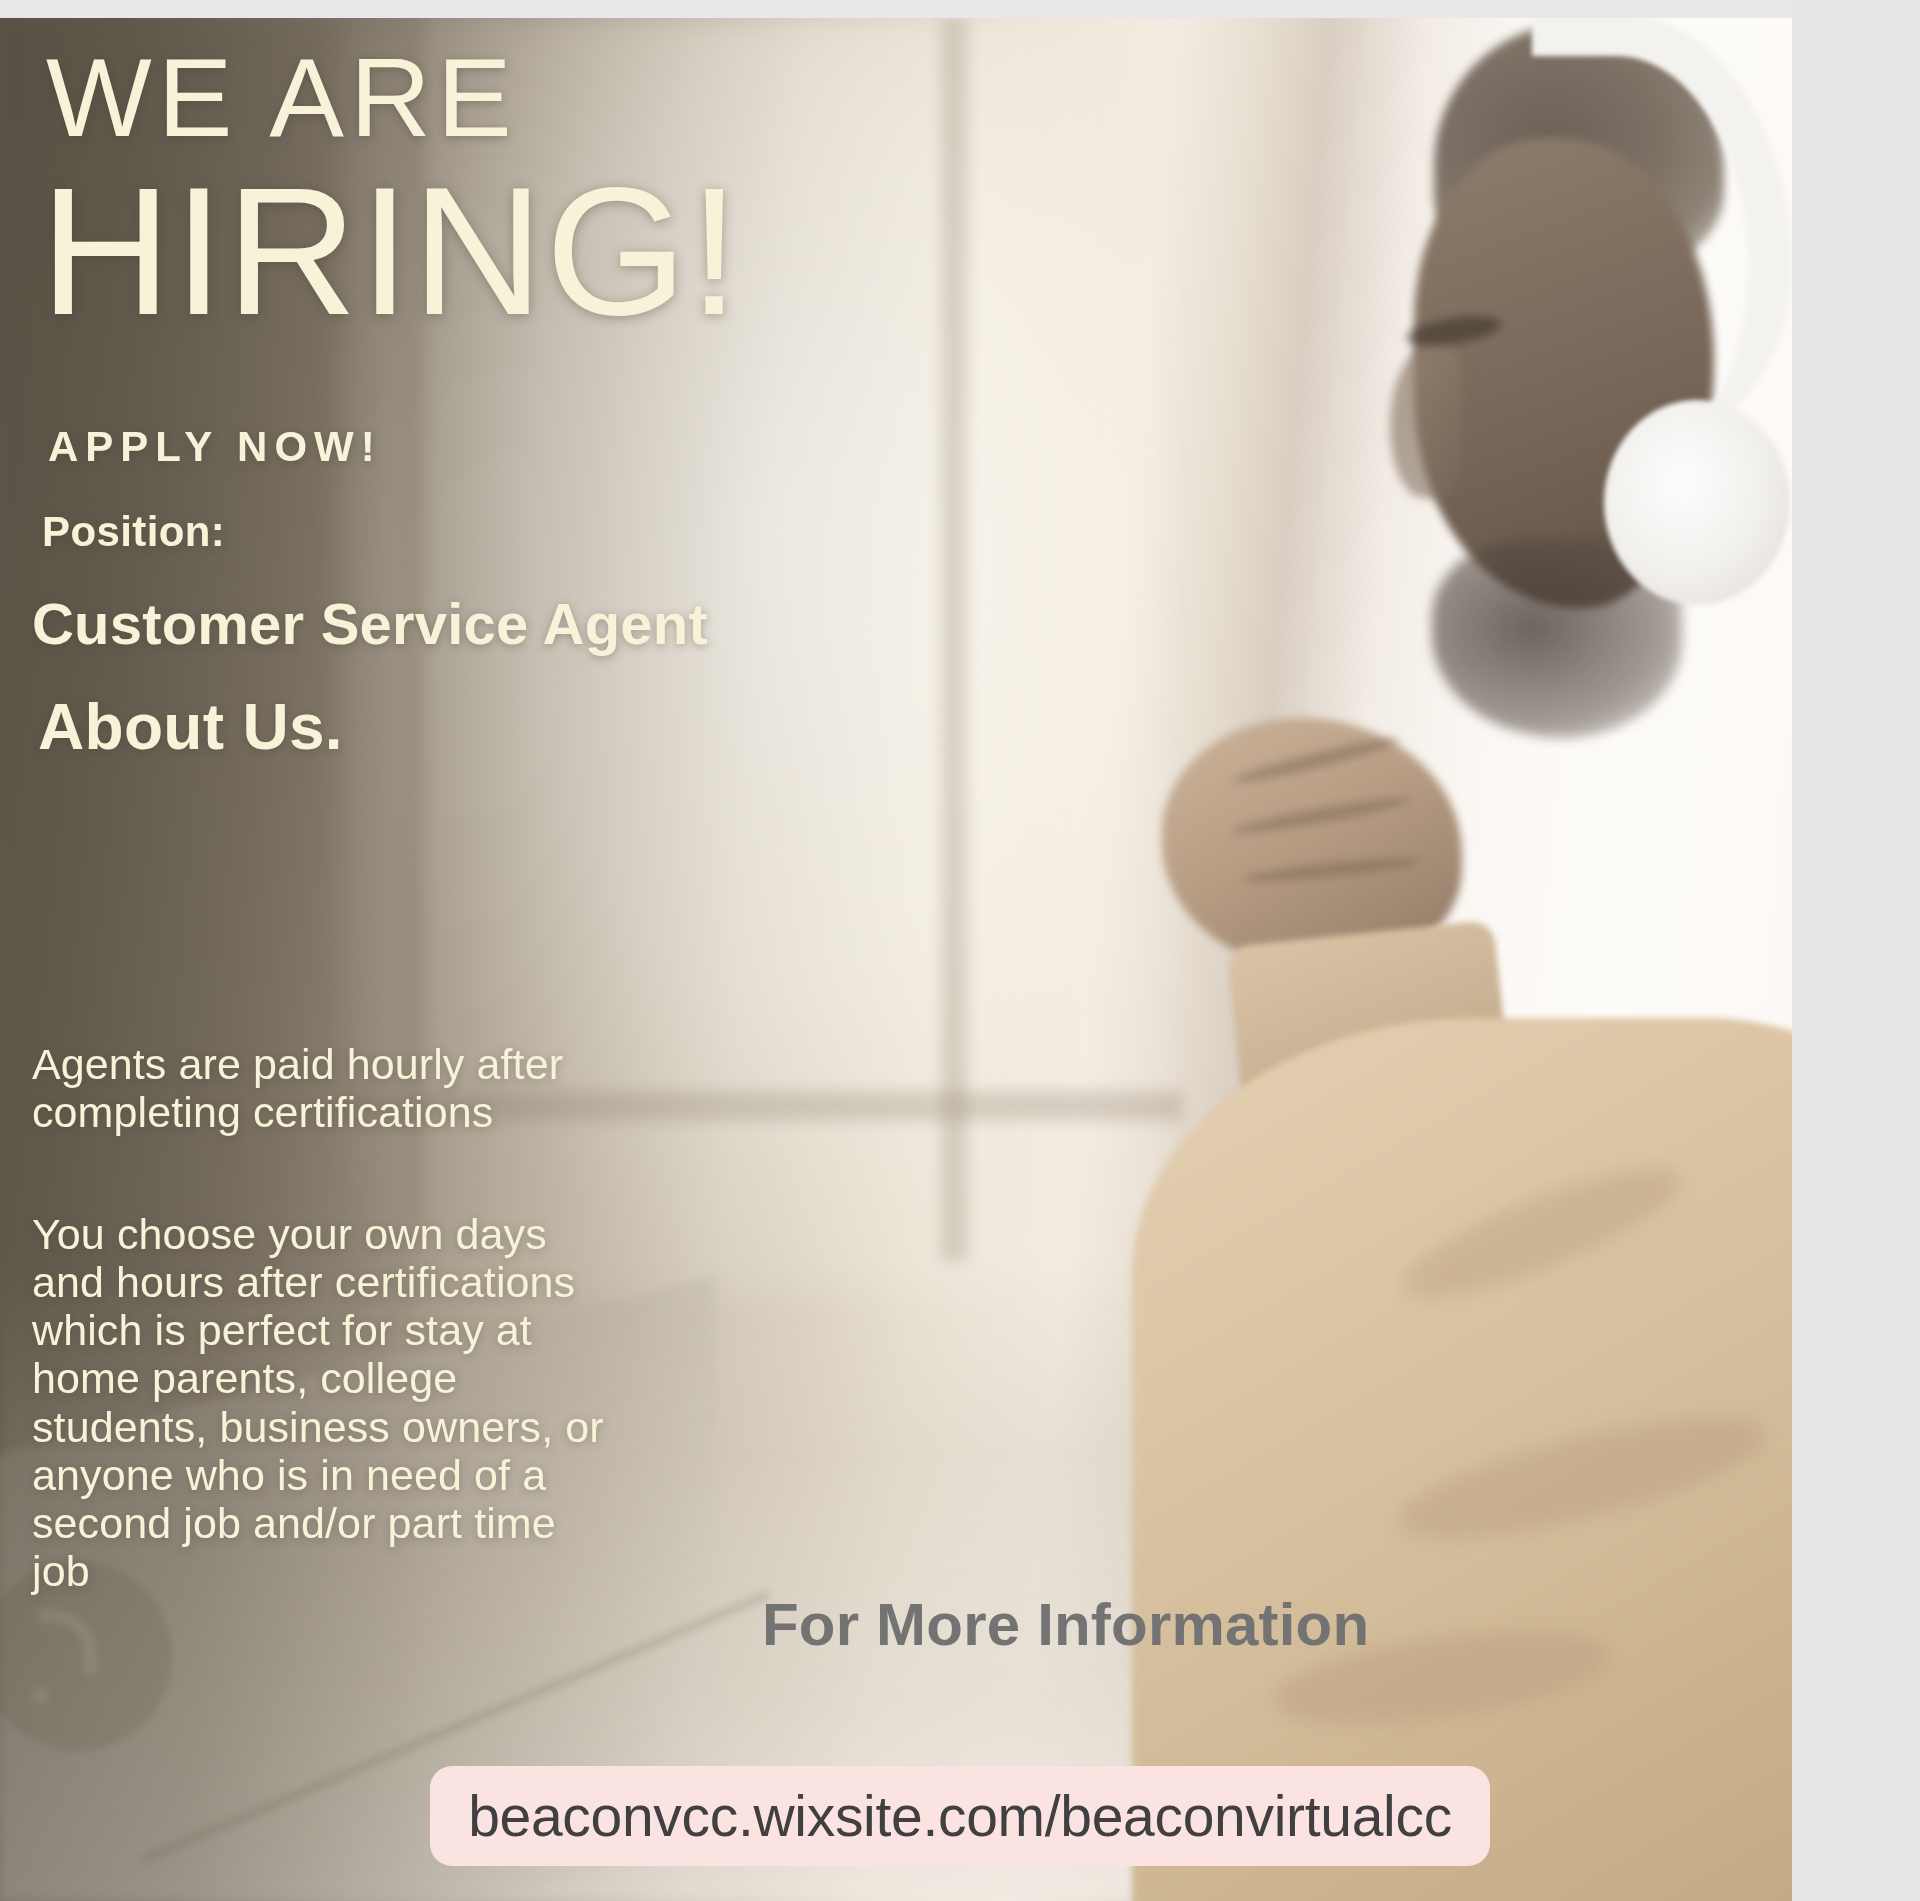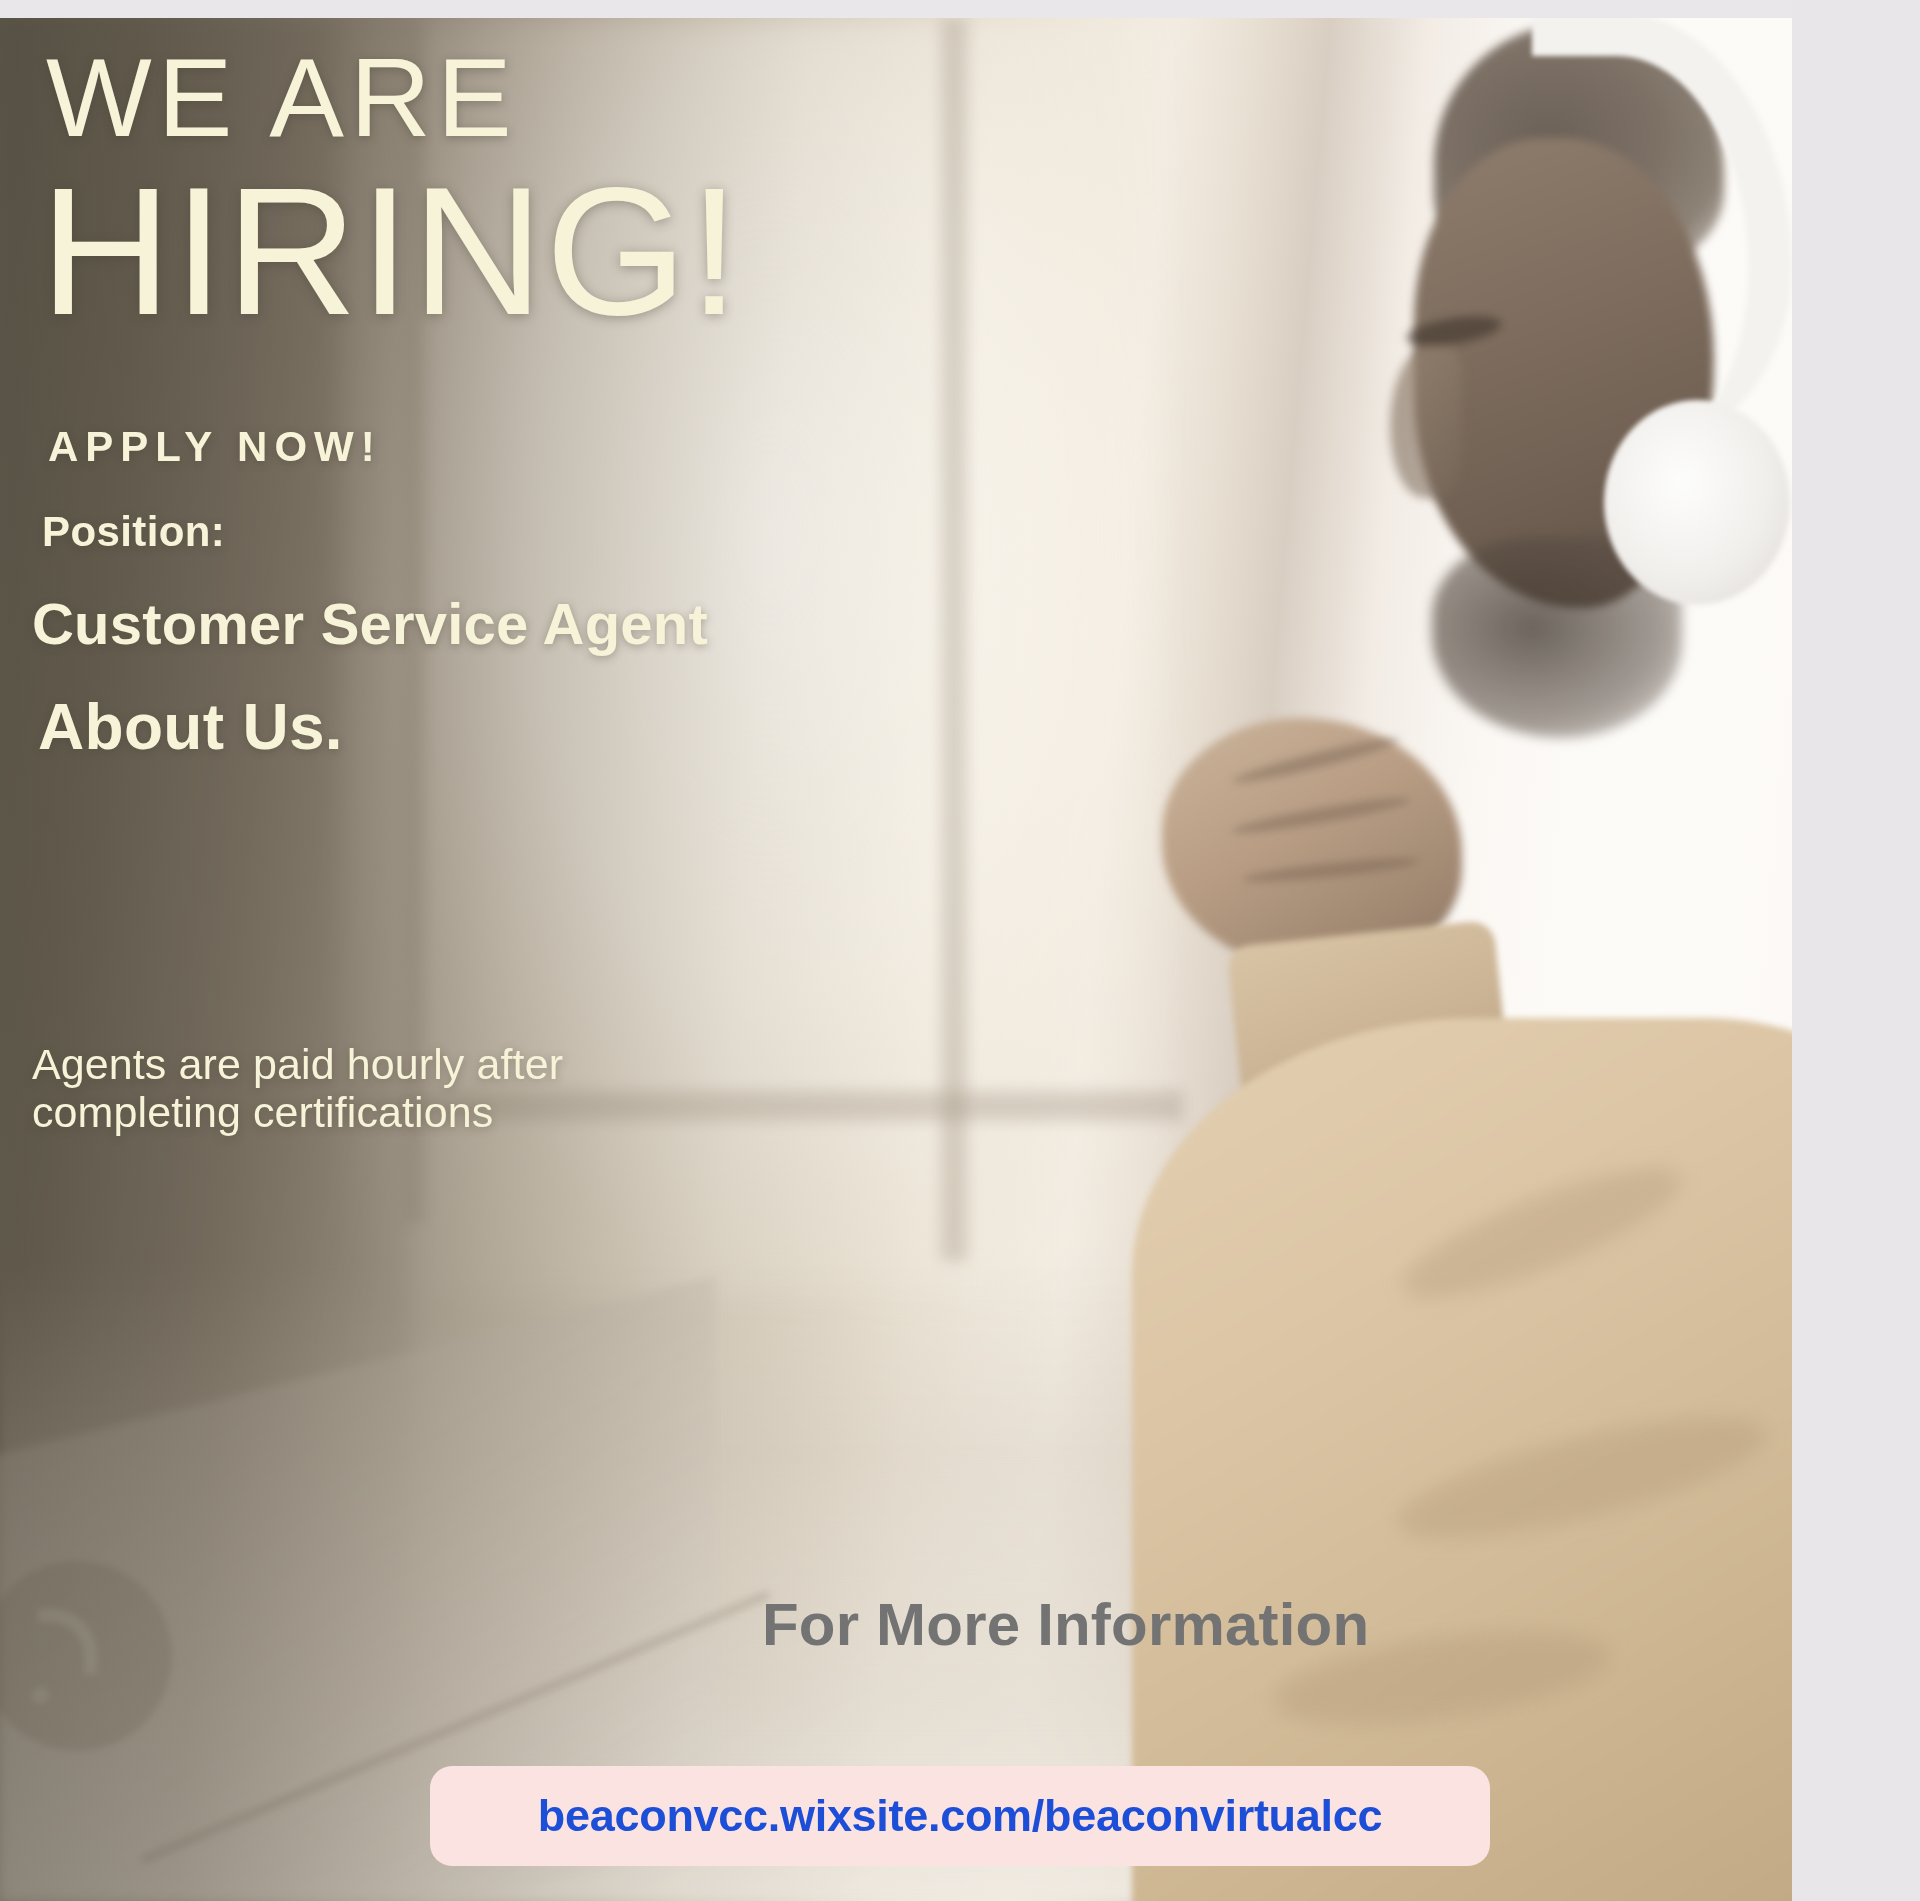--- a/index.html
+++ b/index.html
@@ -391,23 +391,23 @@
     top: 1748px;
     width: 1060px;
     height: 100px;
     background: #fbe3e1;
     border-radius: 22px;
     display: flex;
     align-items: center;
     justify-content: center;
   }
   .url-text {
-    font-size: 45px;
-    font-weight: 700;
-    color: #1d4ed8;
+    font-size: 57px;
+    font-weight: 400;
+    color: #404040;
     letter-spacing: -0.3px;
     white-space: nowrap;
   }
 
   .top-strip {
     position: absolute;
     left: 0; top: 0;
     width: 100%; height: 18px;
     background: #e9e7ea;
   }
@@ -471,20 +471,28 @@
     <div class="position-label cream">Position:</div>
 
     <div class="position-value cream">Customer Service Agent</div>
 
     <div class="about-heading cream">About Us.</div>
 
 
     <div class="body-block body-2 cream">Agents are paid hourly after
 completing certifications</div>
 
+    <div class="body-block body-3 cream">You choose your own days
+and hours after certifications
+which is perfect for stay at
+home parents, college
+students, business owners, or
+anyone who is in need of a
+second job and/or part time
+job</div>
 
     <div class="more-info">For More Information</div>
 
     <div class="url-pill">
       <span class="url-text">beaconvcc.wixsite.com/beaconvirtualcc</span>
     </div>
 
   </div>
 </div>
 

